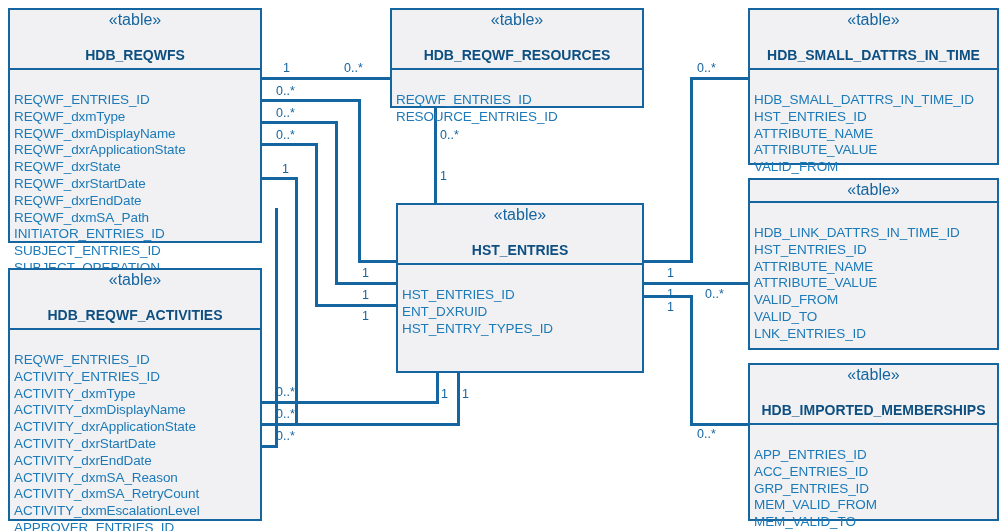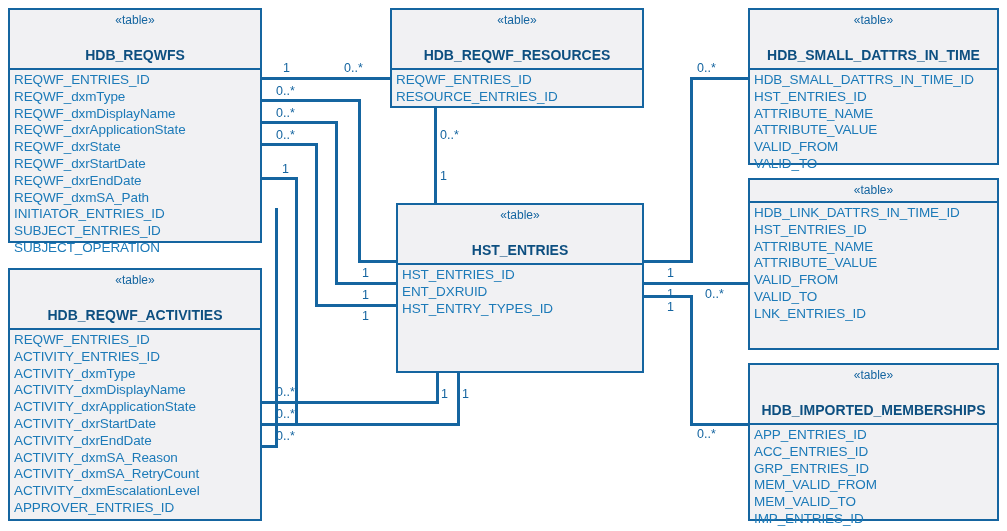--- a/index.html
+++ b/index.html
@@ -29,36 +29,37 @@
     z-index: 5;
   }
   .uml-head {
     box-sizing: border-box;
     border-bottom: 2px solid #1565a0;
     padding: 3px 6px 4px 6px;
     text-align: center;
   }
   .stereotype {
     display: block;
-    font-size: 12px;
+    font-size: 16px;
     color: #1565a0;
     line-height: 14px;
     letter-spacing: 0px;
   }
   .tname {
     display: block;
     font-size: 14px;
     font-weight: bold;
     color: #0d4f80;
     line-height: 17px;
     white-space: nowrap;
     margin-top: 20px;
   }
   .uml-attrs {
     padding: 2px 0 2px 4px;
+    margin-top: 20px;
   }
   .attr {
     display: block;
     font-size: 13.5px;
     line-height: 16.8px;
     color: #1c7ab8;
     white-space: nowrap;
     letter-spacing: -0.1px;
   }
   

